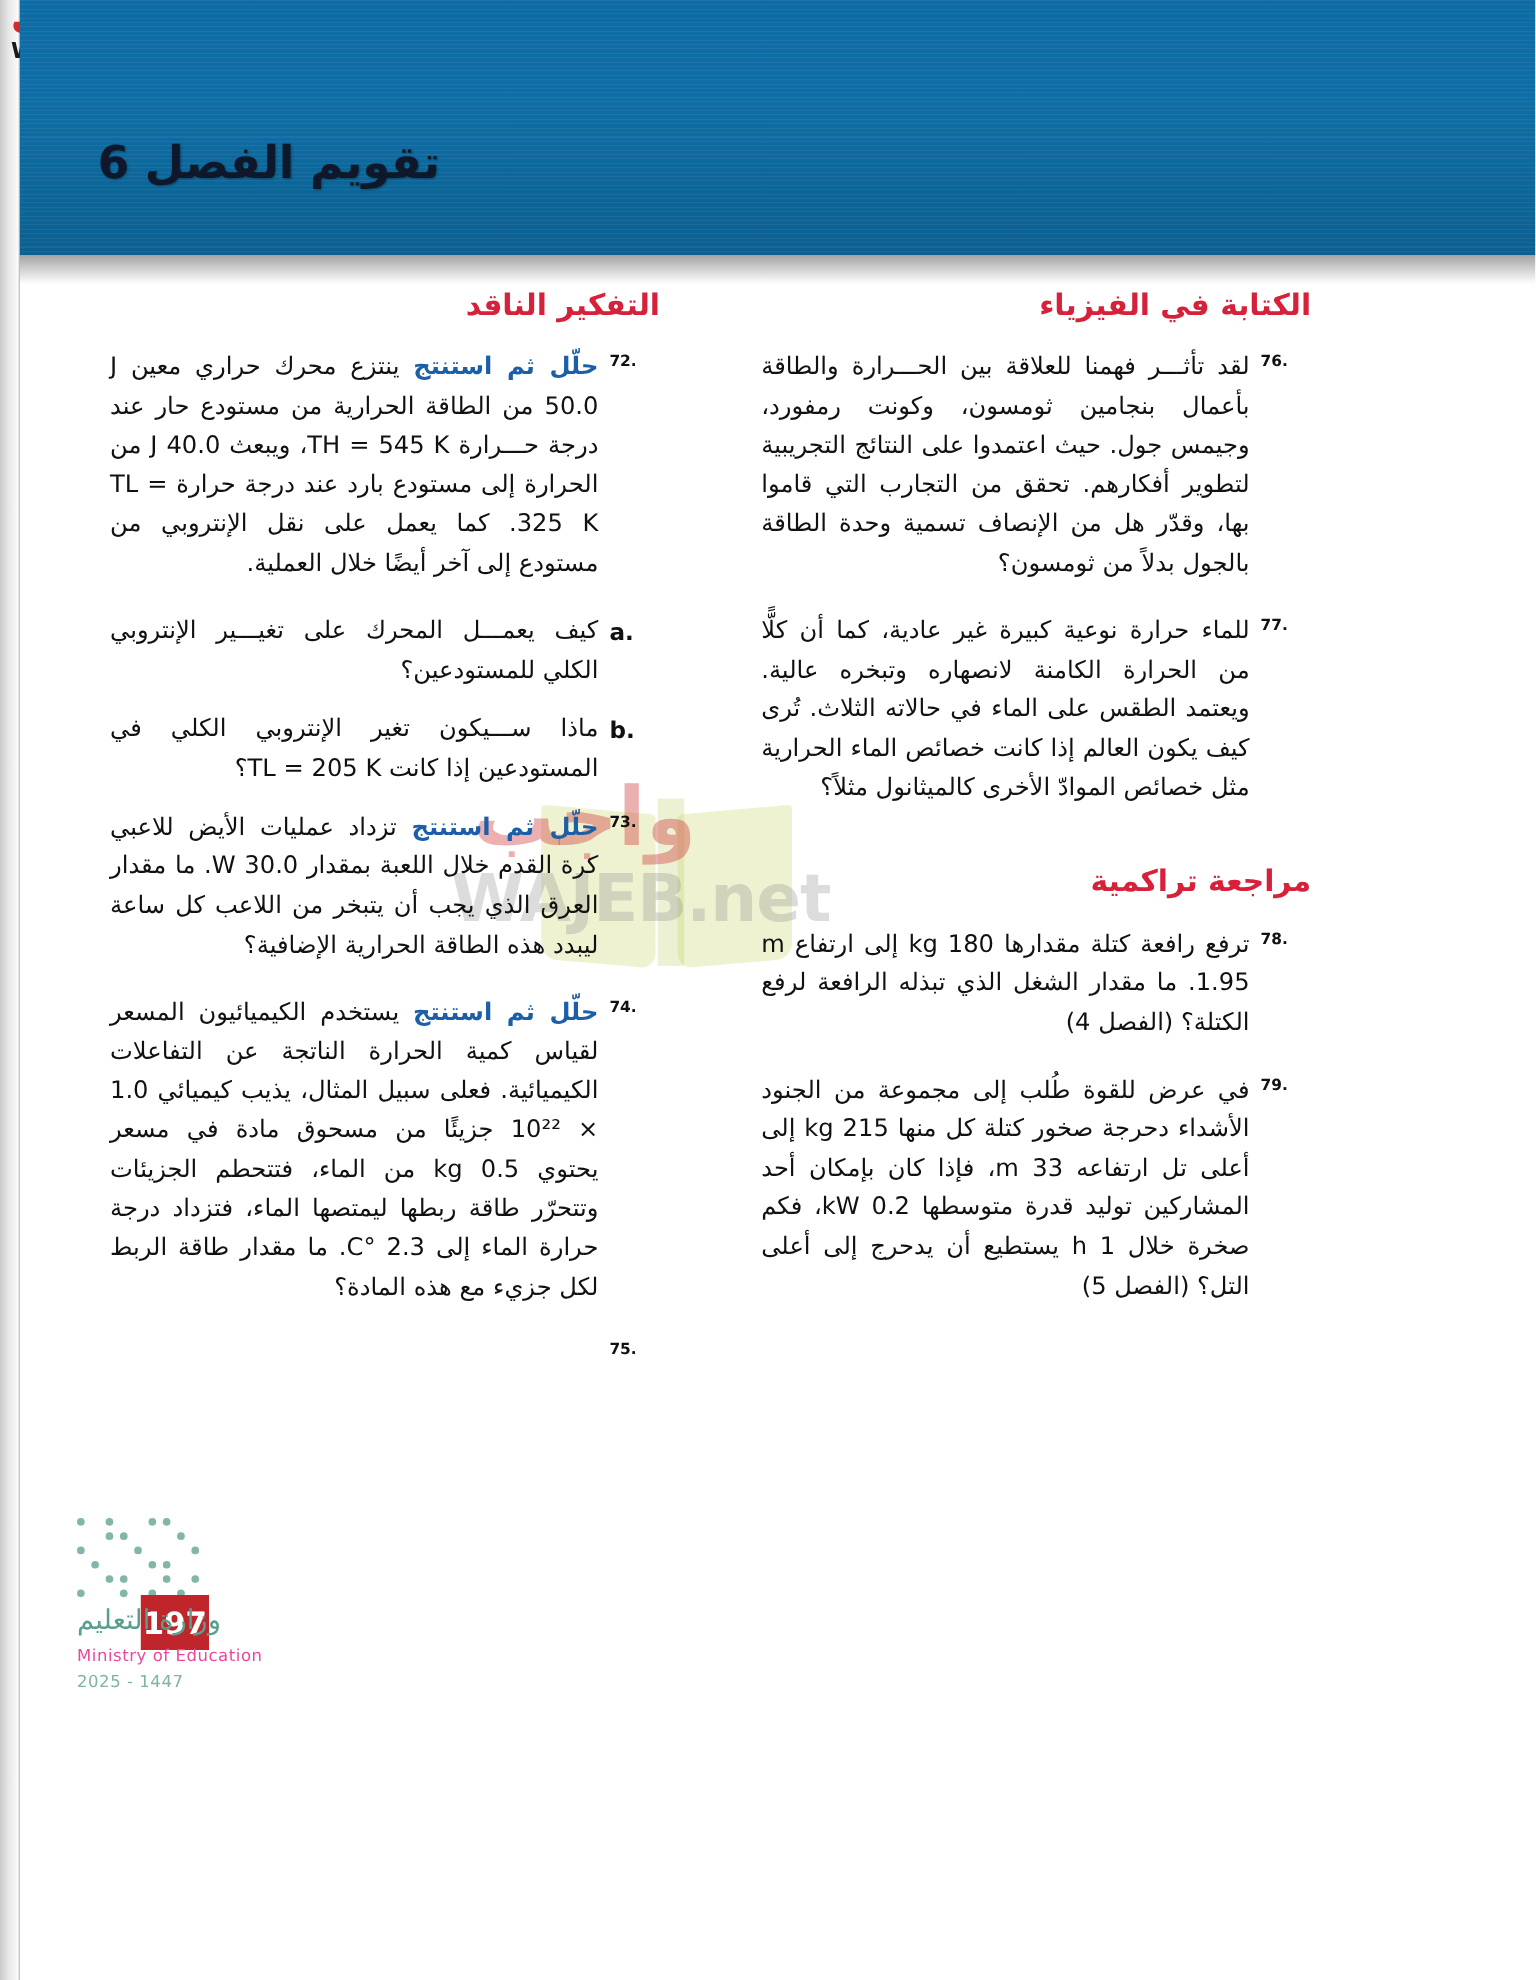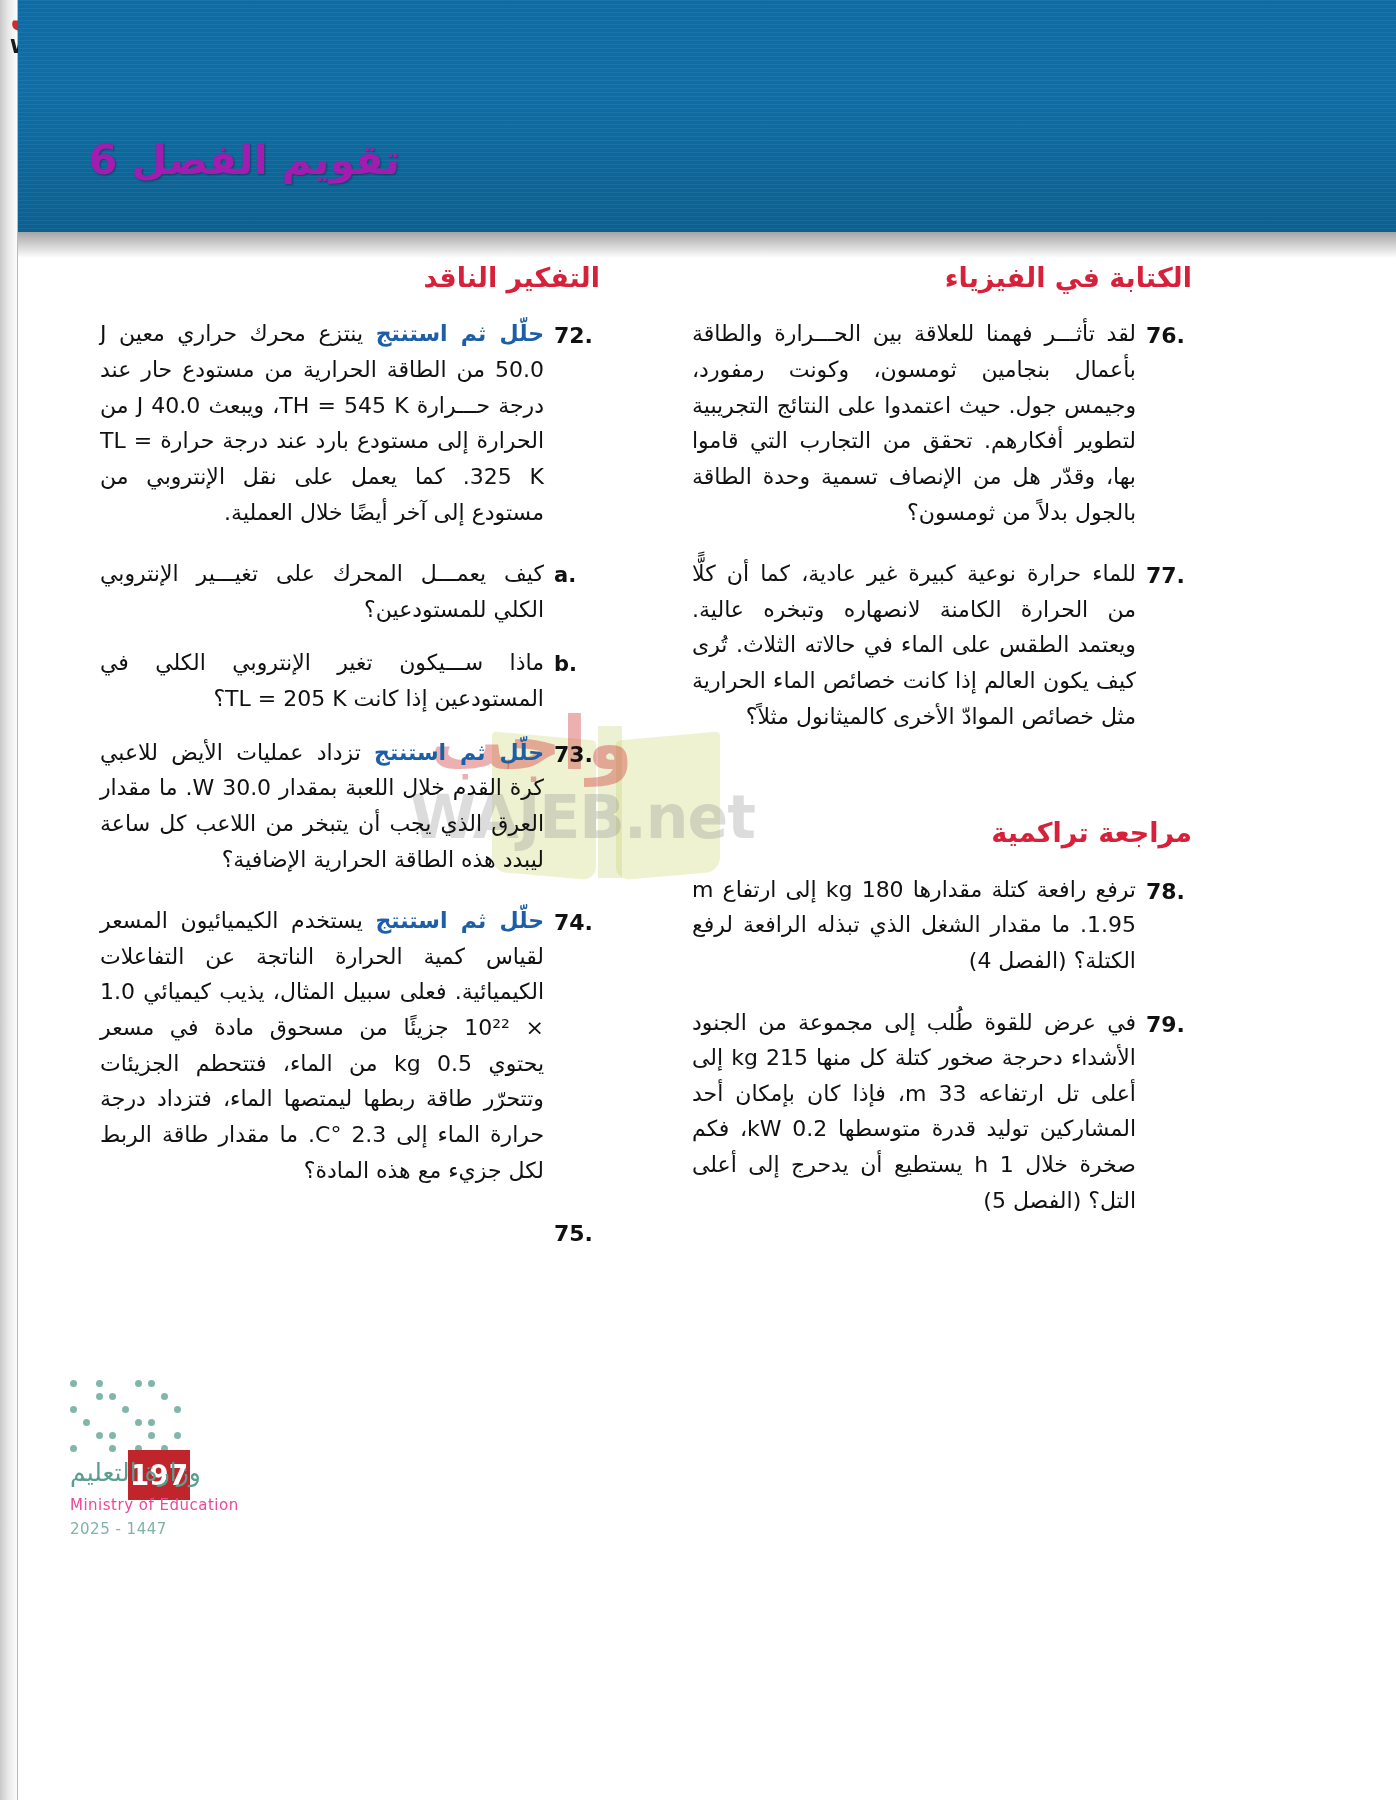--- a/index.html
+++ b/index.html
@@ -46,29 +46,28 @@
   .banner-shadow {
     position: absolute;
     left: 18px; top: 232px;
     width: 1378px; height: 26px;
     background: linear-gradient(to bottom, rgba(90,90,90,0.55) 0%, rgba(255,255,255,0) 100%);
   }
   .banner-title {
     position: absolute;
     right: 996px;
     top: 124px;
-    color: #a21caf;
+    color: #0f172a;
     font-size: 41px;
     font-weight: bold;
     letter-spacing: 0px;
     white-space: nowrap;
     text-shadow: 1px 1px 2px rgba(0,0,0,0.35);
     font-family: "DejaVu Sans", "Liberation Sans", sans-serif;
     direction: rtl;
-    margin-top: 12px;
   }
 
   
   .wajeb-top {
     position: absolute;
     left: 6px; top: 2px;
     width: 200px; height: 62px;
   }
   .wajeb-word {
     position: absolute;
@@ -171,35 +170,35 @@
 
   .sec-head {
     color: #d7213a;
     font-size: 27px;
     font-weight: bold;
     text-align: right;
     margin: 0 0 22px 0;
     direction: rtl;
     line-height: 1.2;
   }
-  .sec-head.mid { margin-top: 83px; }
+  .sec-head.mid { margin-top: 52px; }
 
   .item {
     display: flex;
     flex-direction: row;
     gap: 10px;
     direction: rtl;
     margin-bottom: 26px;
     align-items: flex-start;
   }
   .item .num {
     flex: 0 0 auto;
     width: 46px;
     text-align: left;
-    font-size: 22px;
+    font-size: 14px;
     font-weight: bold;
     color: #111;
     direction: ltr;
     padding-top: 2px;
     line-height: 1.62;
   }
   .item .body {
     flex: 1 1 auto;
     font-size: 22px;
     line-height: 1.62;

